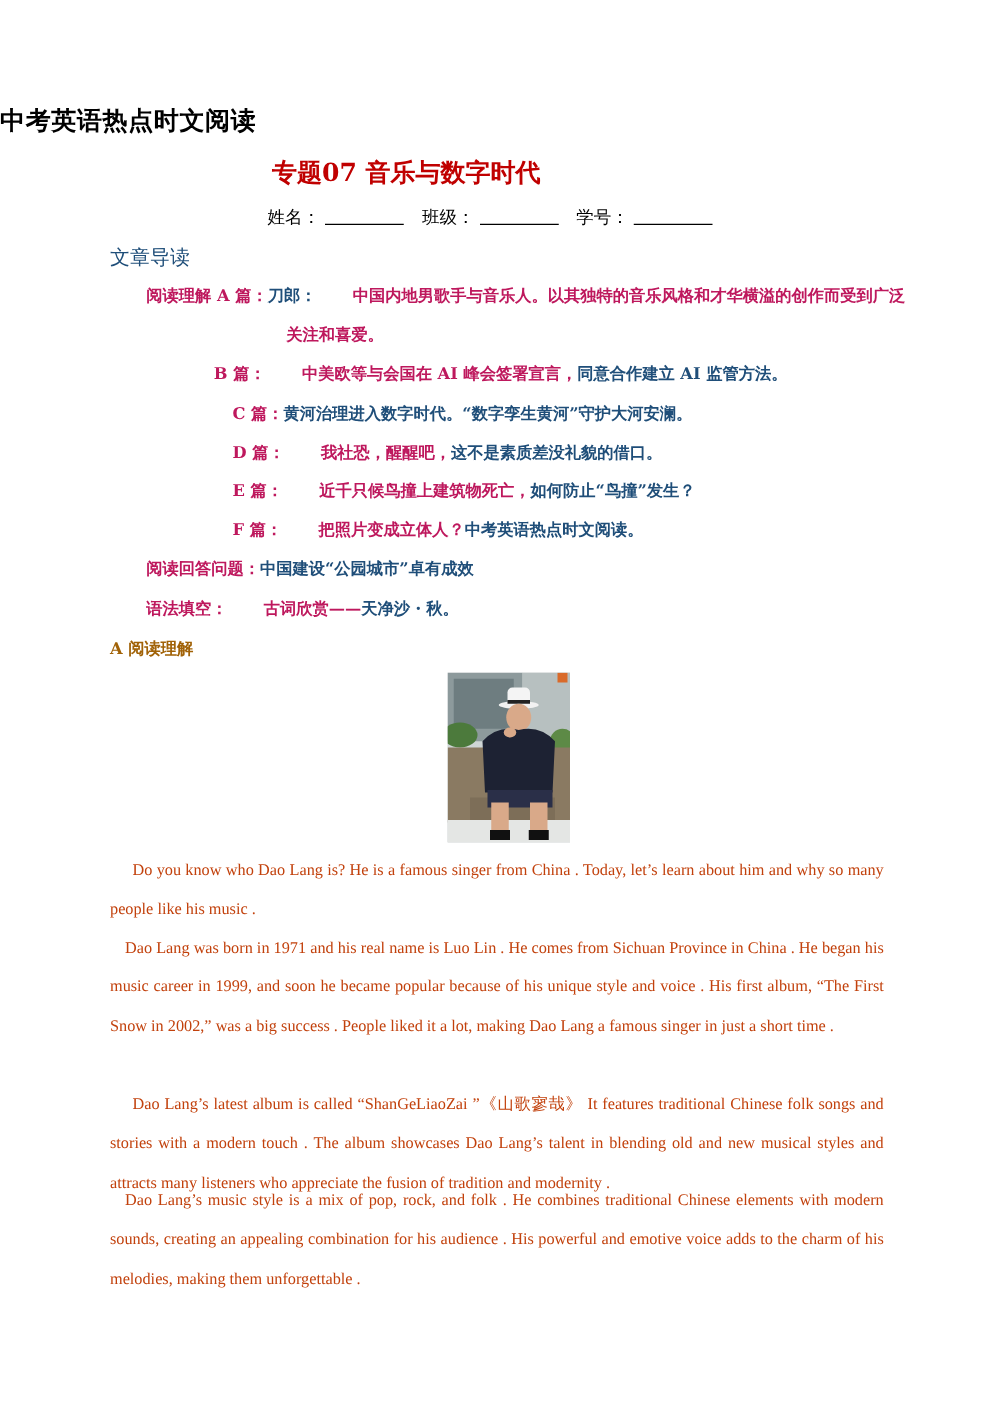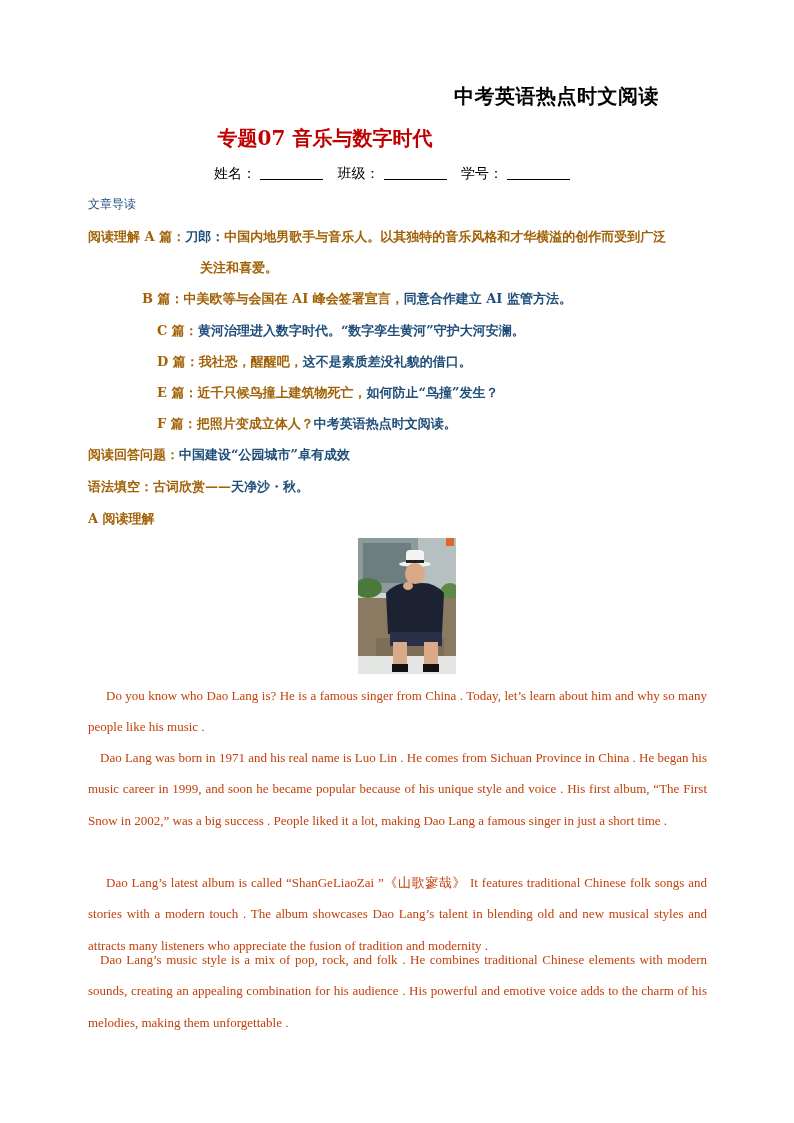--- a/index.html
+++ b/index.html
@@ -1,30 +1,30 @@
 <!DOCTYPE html>
 <html><head>
 <meta charset="utf-8">
 <style>
   html, body { margin: 0; padding: 0; background: #ffffff; }
   body { width: 794px; height: 1123px; position: relative; overflow: hidden;
          font-family: "DejaVu Serif", "Liberation Serif", serif; color: #000; }
   .abs { position: absolute; white-space: nowrap; }
-  .title { top: 83px; left: 0; width: 659px; text-align: right;
+  .title { top: 83px; left: 0; width: 659px; text-align: left;
            font-size: 20px; font-weight: bold; letter-spacing: 0.5px; color: #000; }
   .subtitle { top: 125px; left: 0; width: 650px; text-align: center;
               font-size: 20px; font-weight: bold; color: #c00000; }
   .studentline { top: 165px; left: 0; width: 794px; text-align: center; font-size: 14px;
                  font-family: "DejaVu Sans", "Liberation Sans", sans-serif; }
   .studentline .blank { display: inline-block; width: 63px; border-bottom: 1px solid #000;
                         height: 14px; vertical-align: -2px; margin: 0 10px 0 4px; }
-  .sec-head { top: 196px; left: 88px; font-size: 12px; color: #1f4e79;
+  .sec-head { top: 196px; left: 88px; font-size: 16px; color: #1f4e79;
               font-family: "DejaVu Sans", "Liberation Sans", sans-serif; }
   .intro { font-size: 13px; font-weight: bold; }
-  .red { color: #a16207; }
+  .red { color: #be185d; margin-left: 29px; }
   .blue { color: #1f4e79; }
   .partA { top: 510px; left: 88px; font-size: 13px; font-weight: bold; color: #a16207; }
   .photo { position: absolute; left: 358px; top: 538px; width: 98px; height: 136px;
            background: #d8dcdc; overflow: hidden; }
   .para { position: absolute; left: 88px; width: 619px; font-size: 13px;
           font-family: "Liberation Serif", "DejaVu Serif", serif;
           line-height: 31.3px; text-align: justify; color: #c2410c; }
 </style>
 </head>
 <body>

